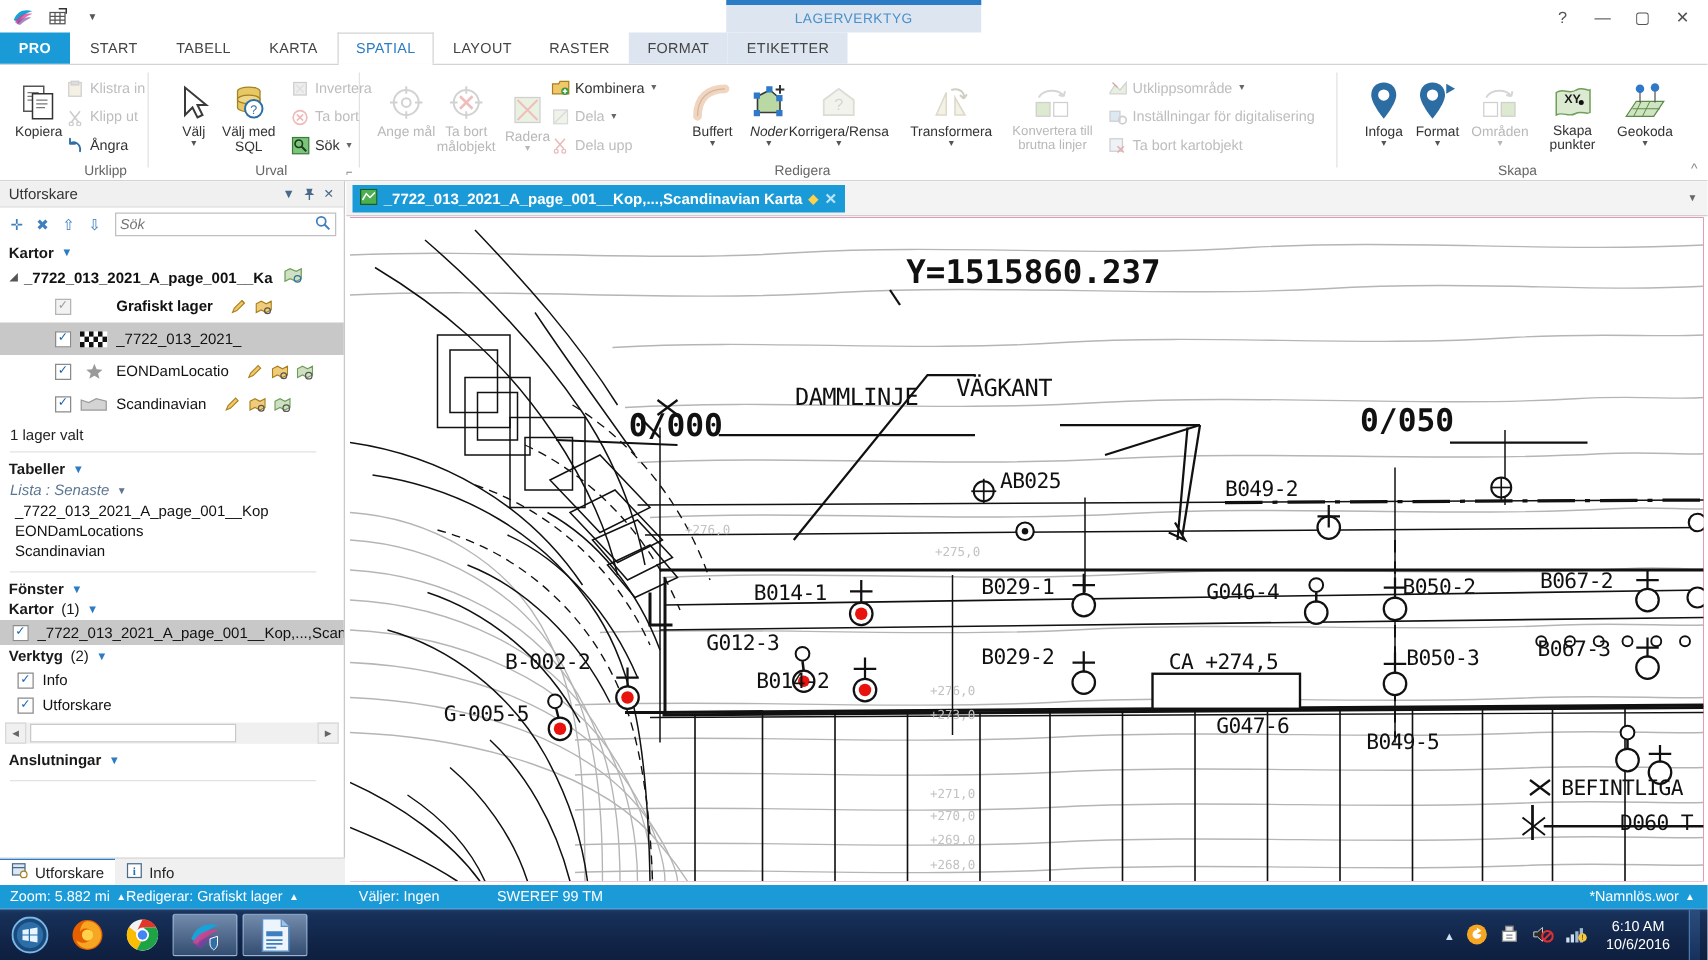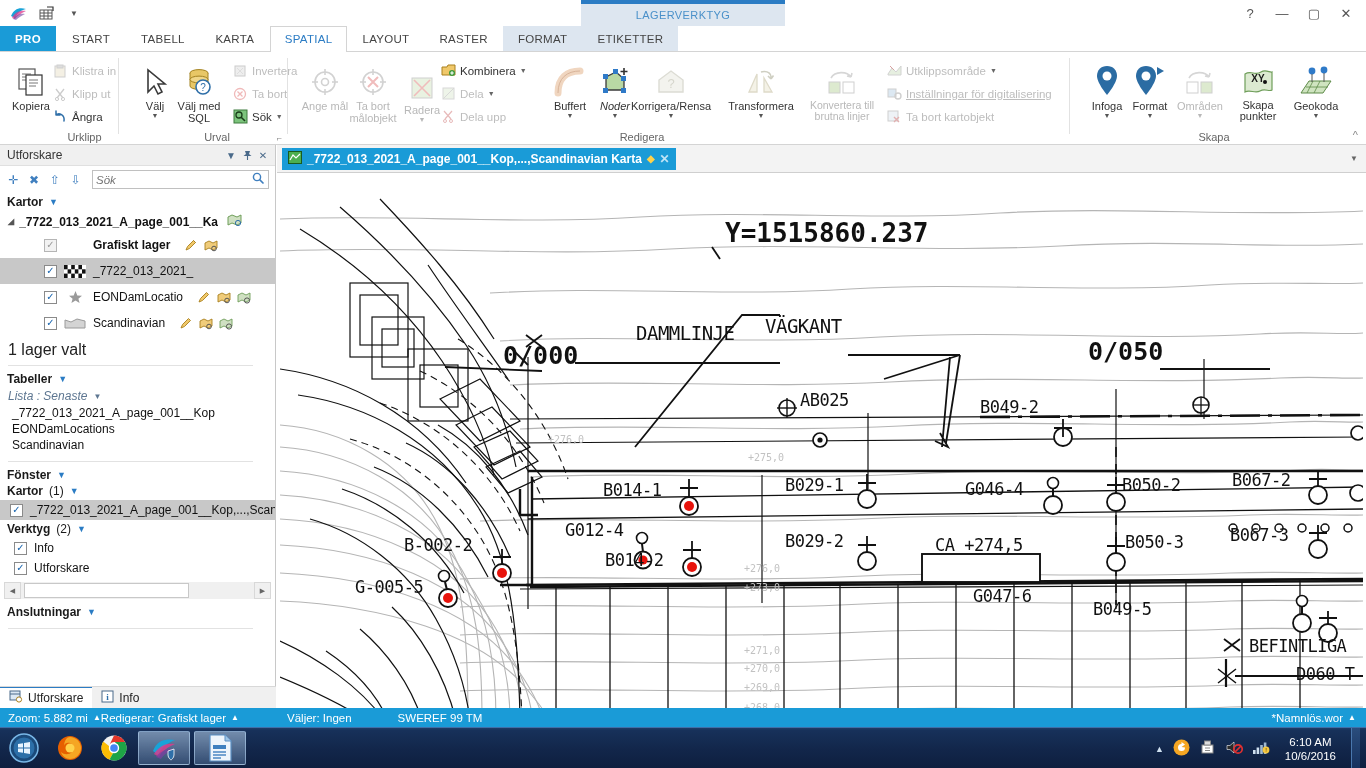--- a/index.html
+++ b/index.html
@@ -132,21 +132,21 @@
   .lyr-name.bold { font-weight: bold; }
   .chk {
     width: 13px; height: 13px; border: 1px solid #8a8a8a; background: #fff;
     display: inline-flex; align-items: center; justify-content: center;
     font-size: 10px; color: #1663ae; line-height: 1; flex: 0 0 13px;
   }
   .chk.grey { border-color: #b5b5b5; color: #9a9a9a; background:#f2f2f2; }
   .lyr-ico { width: 22px; height: 14px; flex: 0 0 22px; display:flex; align-items:center; justify-content:center; }
   .lyr-tools { display: flex; gap: 5px; margin-left: 6px; }
   .lyr-tool { width: 15px; height: 15px; display:flex; align-items:center; justify-content:center; }
-  .status-line { font-size: 16px; color: #222; padding: 5px 0 4px 8px; }
+  .status-line { font-size: 12px; color: #222; padding: 5px 0 4px 8px; }
   .divider { height: 1px; background: #e2e2e2; margin: 2px 22px 4px 8px; }
   .sublist { font-style: italic; color: #5d7691; font-size: 12px; padding: 1px 0 2px 8px; display:flex; align-items:center; gap:6px;}
   .tbl-item { font-size: 12px; color: #111; padding: 1px 0 1px 12px; white-space: nowrap; }
   .win-item {
     display: flex; align-items: center; gap: 7px; padding-left: 10px; height: 20px;
     font-size: 12px; color: #111; white-space: nowrap; overflow: hidden;
   }
   .win-item.selected { background: #c8c8c8; }
   .tool-item { display:flex; align-items:center; gap:7px; padding-left: 14px; height: 20px; font-size:12px; color:#111; }
   #hscroll {
@@ -175,21 +175,21 @@
   }
   #doc-tab {
     height: 22px; margin-left: 5px; background: #1a9bd7; color: #fff;
     display: flex; align-items: center; gap: 5px; padding: 0 6px;
     font-size: 12px; font-weight: bold; white-space: nowrap;
   }
   #doc-tab .tabdot { color: #ffd24a; font-size: 10px; }
   #doc-tab .tabx { color: #bfe4f6; font-size: 12px; }
   #doc-tabbar .tabbar-caret { position: absolute; right: 8px; font-size: 8px; color: #666; }
   #mapcanvas {
-    position: absolute; left: 3px; top: 44px; width: 1083px; height: 531px;
+    position: absolute; left: 3px; top: 29px; width: 1083px; height: 531px;
     background: #be185d; overflow: hidden;
   }
   #mapcanvas svg { display: block; }
 
   
   #statusbar {
     position: absolute; left: 0; top: 708px; width: 1366px; height: 19px;
     background: #1a9bd7; color: #fff; font-size: 11.5px;
     display: flex; align-items: center;
   }
@@ -494,21 +494,21 @@
     <div class="rsmall disabled" style="left:596px;top:8px;">
       <span class="si">
         <svg width="15" height="15" viewBox="0 0 15 15">
             <path d="M1 11 L5 5 L9 9 L14 3 L14 12 L1 12 Z" fill="#e6efe0" stroke="#d2d2d2"></path>
             <path d="M3 3 L7 7" stroke="#d8a0a0"></path>
           </svg>
       </span>
       <span>Utklippsområde</span>
       <span class="caret">▼</span>
     </div>
-    <div class="rsmall disabled" style="left:596px;top:31px;text-decoration:underline;">
+    <div class="rsmall disabled" style="left:596px;top:31px;">
       <span class="si">
         <svg width="15" height="15" viewBox="0 0 15 15">
             <rect x="1" y="3" width="8" height="8" fill="#dce8f2" stroke="#cfcfcf"></rect>
             <circle cx="11" cy="10" r="3" fill="none" stroke="#cfcfcf" stroke-width="1.4"></circle>
           </svg>
       </span>
       <span>Inställningar för digitalisering</span>
     </div>
     <div class="rsmall disabled" style="left:596px;top:54px;">
       <span class="si">
@@ -1048,21 +1048,21 @@
         <div style="position: absolute; white-space: nowrap; color: rgb(17, 17, 17); font-family: &quot;DejaVu Sans Mono&quot;, monospace; font-size: 19px; font-weight: 500; letter-spacing: -0.5px; left: 485px; top: 126px;">VÄGKANT</div>
         <div style="position: absolute; white-space: nowrap; color: rgb(17, 17, 17); font-family: &quot;DejaVu Sans Mono&quot;, monospace; font-size: 25px; font-weight: 700; letter-spacing: 0px; left: 223px; top: 152px;">0/000</div>
         <div style="position: absolute; white-space: nowrap; color: rgb(17, 17, 17); font-family: &quot;DejaVu Sans Mono&quot;, monospace; font-size: 25px; font-weight: 700; letter-spacing: 0px; left: 808px; top: 148px;">0/050</div>
         <div style="position: absolute; white-space: nowrap; color: rgb(17, 17, 17); font-family: &quot;DejaVu Sans Mono&quot;, monospace; font-size: 17px; font-weight: 500; letter-spacing: -0.5px; left: 520px; top: 201px;">AB025</div>
         <div style="position: absolute; white-space: nowrap; color: rgb(17, 17, 17); font-family: &quot;DejaVu Sans Mono&quot;, monospace; font-size: 17px; font-weight: 500; letter-spacing: -0.5px; left: 700px; top: 208px;">B049-2</div>
         <div style="position: absolute; white-space: nowrap; color: rgb(17, 17, 17); font-family: &quot;DejaVu Sans Mono&quot;, monospace; font-size: 17px; font-weight: 500; letter-spacing: -0.5px; left: 323px; top: 291px;">B014-1</div>
         <div style="position: absolute; white-space: nowrap; color: rgb(17, 17, 17); font-family: &quot;DejaVu Sans Mono&quot;, monospace; font-size: 17px; font-weight: 500; letter-spacing: -0.5px; left: 505px; top: 286px;">B029-1</div>
         <div style="position: absolute; white-space: nowrap; color: rgb(17, 17, 17); font-family: &quot;DejaVu Sans Mono&quot;, monospace; font-size: 17px; font-weight: 500; letter-spacing: -0.5px; left: 685px; top: 290px;">G046-4</div>
         <div style="position: absolute; white-space: nowrap; color: rgb(17, 17, 17); font-family: &quot;DejaVu Sans Mono&quot;, monospace; font-size: 17px; font-weight: 500; letter-spacing: -0.5px; left: 842px; top: 286px;">B050-2</div>
         <div style="position: absolute; white-space: nowrap; color: rgb(17, 17, 17); font-family: &quot;DejaVu Sans Mono&quot;, monospace; font-size: 17px; font-weight: 500; letter-spacing: -0.5px; left: 952px; top: 281px;">B067-2</div>
-        <div style="position: absolute; white-space: nowrap; color: rgb(17, 17, 17); font-family: &quot;DejaVu Sans Mono&quot;, monospace; font-size: 17px; font-weight: 500; letter-spacing: -0.5px; left: 285px; top: 331px;">G012-4</div>
+        <div style="position: absolute; white-space: nowrap; color: rgb(17, 17, 17); font-family: &quot;DejaVu Sans Mono&quot;, monospace; font-size: 17px; font-weight: 500; letter-spacing: -0.5px; left: 285px; top: 331px;">G012-3</div>
         <div style="position: absolute; white-space: nowrap; color: rgb(17, 17, 17); font-family: &quot;DejaVu Sans Mono&quot;, monospace; font-size: 17px; font-weight: 500; letter-spacing: -0.5px; left: 325px; top: 361px;">B014-2</div>
         <div style="position: absolute; white-space: nowrap; color: rgb(17, 17, 17); font-family: &quot;DejaVu Sans Mono&quot;, monospace; font-size: 17px; font-weight: 500; letter-spacing: -0.5px; left: 505px; top: 342px;">B029-2</div>
         <div style="position: absolute; white-space: nowrap; color: rgb(17, 17, 17); font-family: &quot;DejaVu Sans Mono&quot;, monospace; font-size: 17px; font-weight: 500; letter-spacing: -0.5px; left: 655px; top: 346px;">CA +274,5</div>
         <div style="position: absolute; white-space: nowrap; color: rgb(17, 17, 17); font-family: &quot;DejaVu Sans Mono&quot;, monospace; font-size: 17px; font-weight: 500; letter-spacing: -0.5px; left: 845px; top: 343px;">B050-3</div>
         <div style="position: absolute; white-space: nowrap; color: rgb(17, 17, 17); font-family: &quot;DejaVu Sans Mono&quot;, monospace; font-size: 17px; font-weight: 500; letter-spacing: -0.5px; left: 950px; top: 336px;">B067-3</div>
         <div style="position: absolute; white-space: nowrap; color: rgb(17, 17, 17); font-family: &quot;DejaVu Sans Mono&quot;, monospace; font-size: 17px; font-weight: 500; letter-spacing: -0.5px; left: 124px; top: 346px;">B-002-2</div>
         <div style="position: absolute; white-space: nowrap; color: rgb(17, 17, 17); font-family: &quot;DejaVu Sans Mono&quot;, monospace; font-size: 17px; font-weight: 500; letter-spacing: -0.5px; left: 75px; top: 388px;">G-005-5</div>
         <div style="position: absolute; white-space: nowrap; color: rgb(17, 17, 17); font-family: &quot;DejaVu Sans Mono&quot;, monospace; font-size: 17px; font-weight: 500; letter-spacing: -0.5px; left: 693px; top: 397px;">G047-6</div>
         <div style="position: absolute; white-space: nowrap; color: rgb(17, 17, 17); font-family: &quot;DejaVu Sans Mono&quot;, monospace; font-size: 17px; font-weight: 500; letter-spacing: -0.5px; left: 813px; top: 410px;">B049-5</div>
         <div style="position: absolute; white-space: nowrap; color: rgb(17, 17, 17); font-family: &quot;DejaVu Sans Mono&quot;, monospace; font-size: 17px; font-weight: 500; letter-spacing: -0.5px; left: 969px; top: 447px;">BEFINTLIGA</div>

